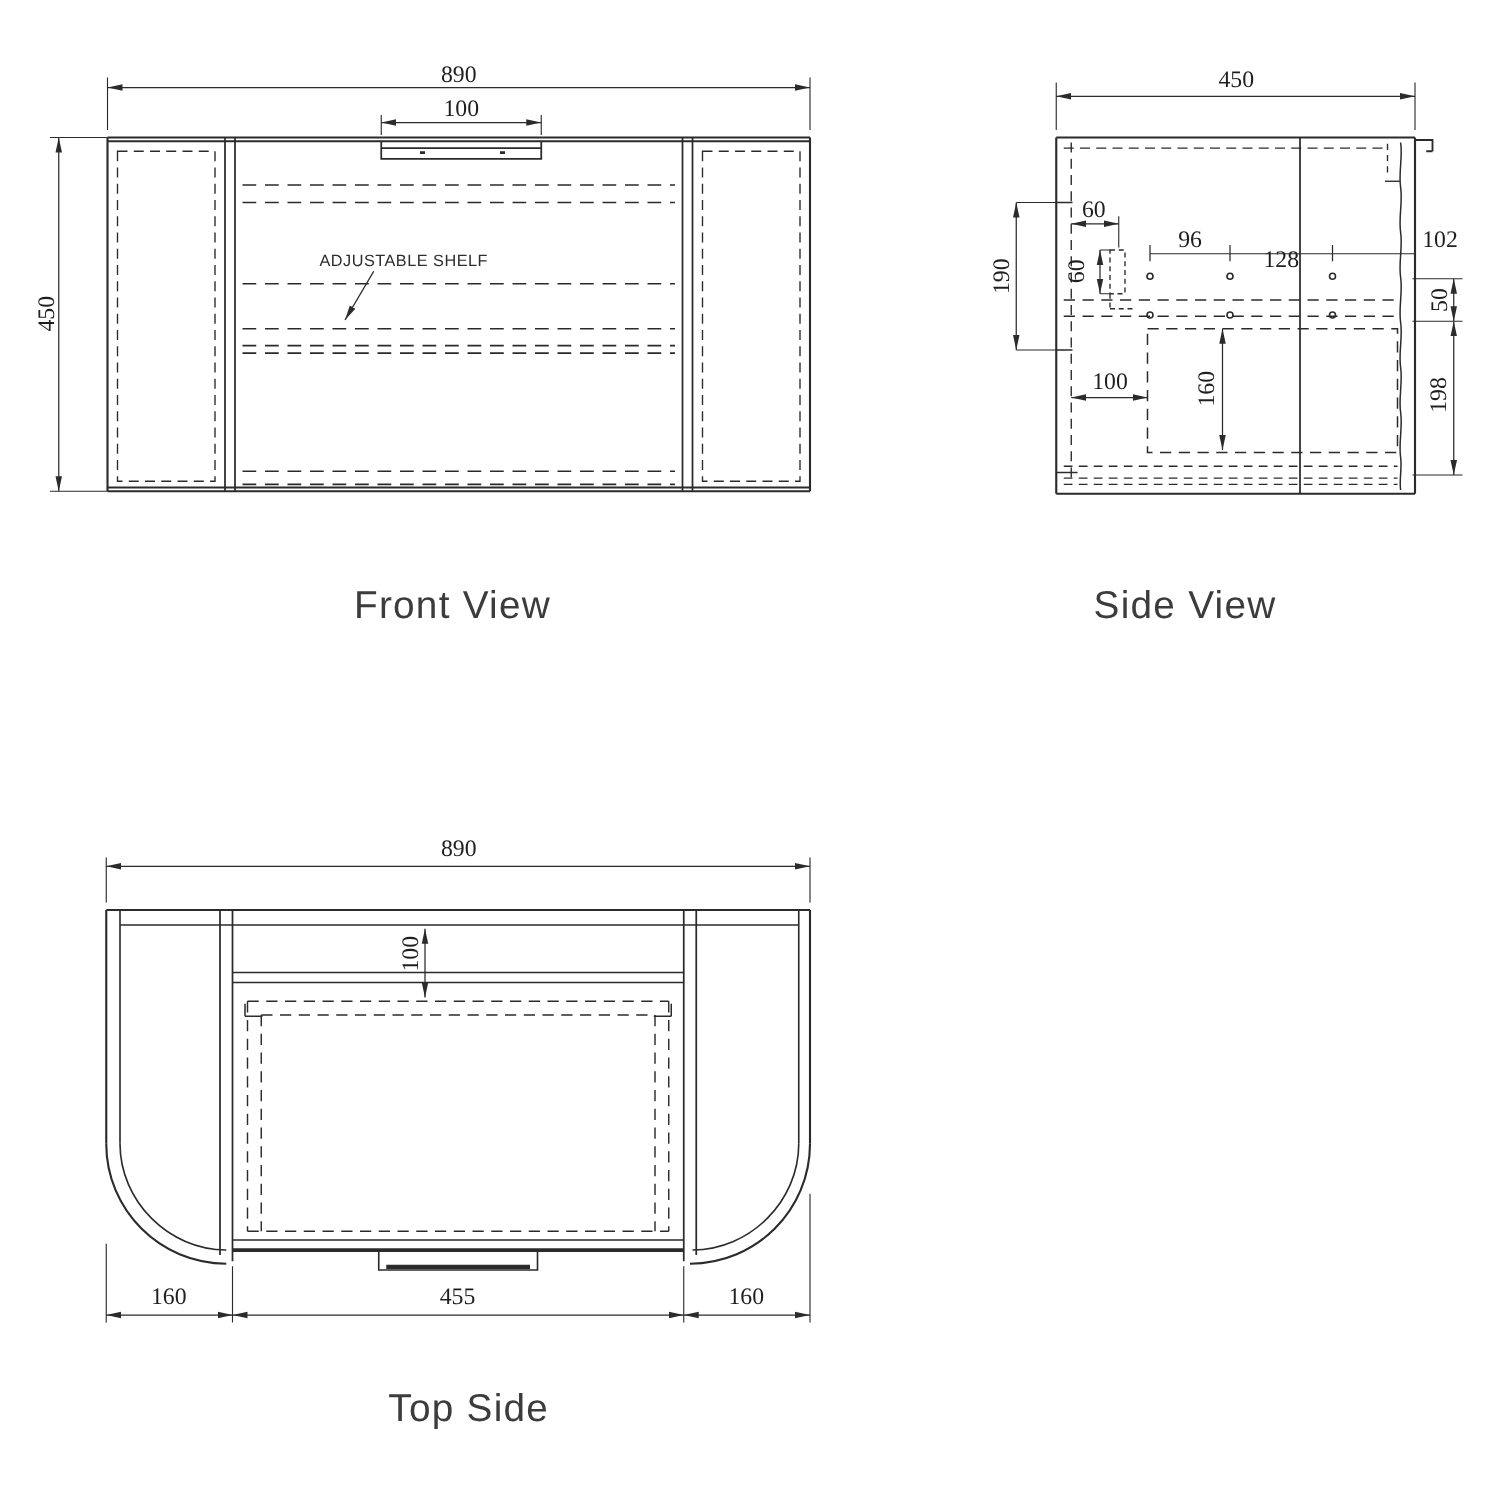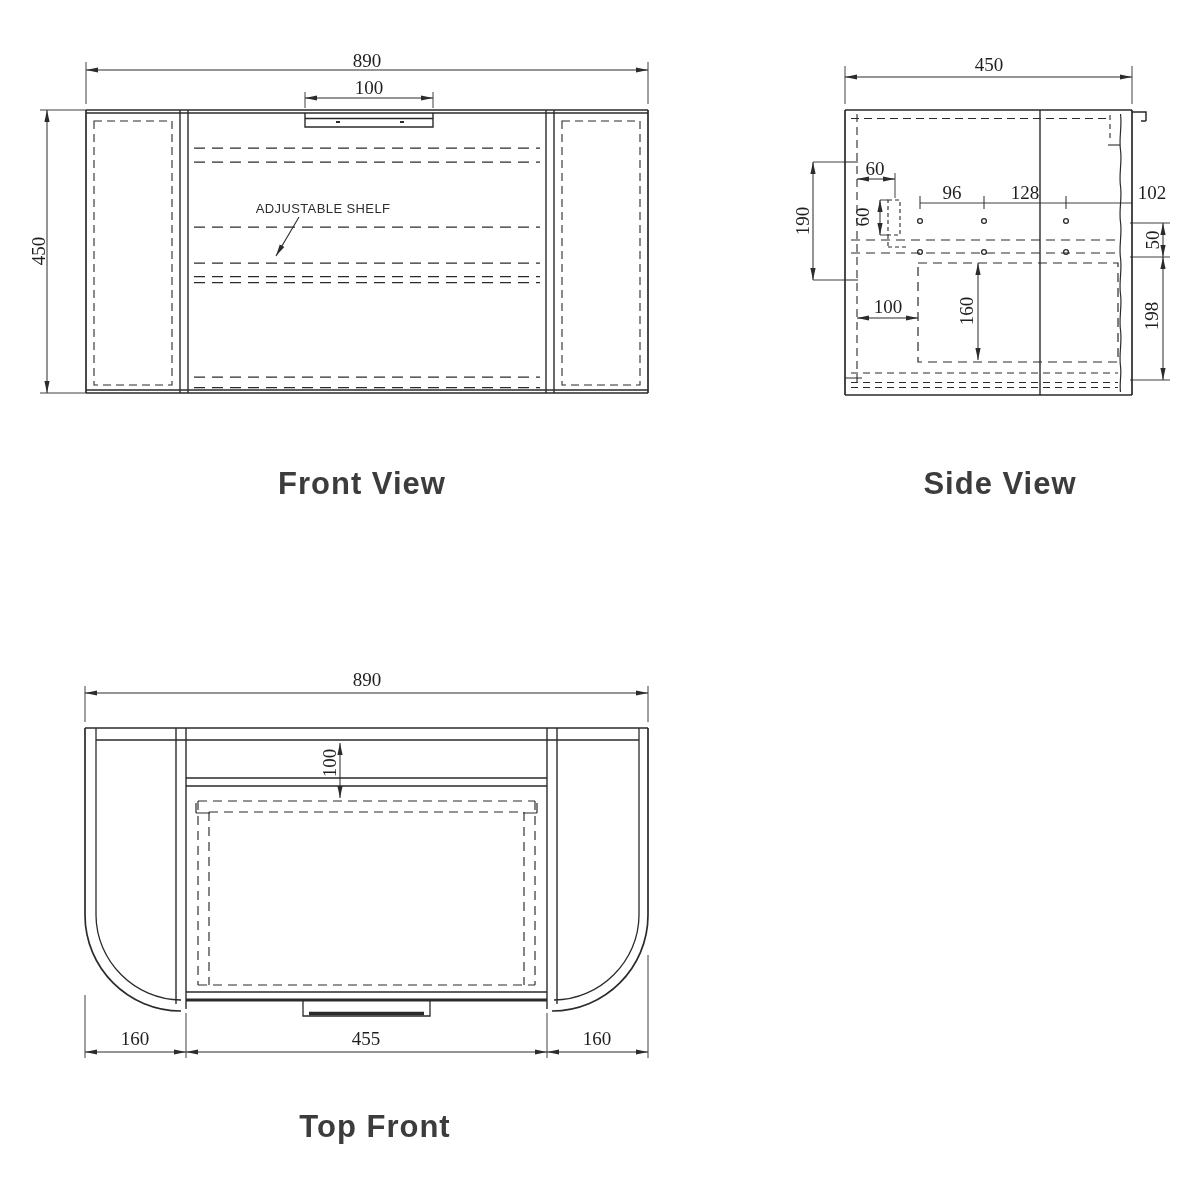--- a/index.html
+++ b/index.html
@@ -5,21 +5,21 @@
   html,body{margin:0;padding:0;background:#ffffff;}
   #canvas{position:relative;width:1200px;height:1200px;background:#ffffff;overflow:hidden;
           font-family:"Liberation Serif",serif;}
   svg{position:absolute;left:0;top:0;}
   .t{position:absolute;transform:translate(-50%,-50%);font-family:"Liberation Serif",serif;
      font-size:19px;color:#1f1f1f;white-space:nowrap;line-height:1;}
   .r{transform:translate(-50%,-50%) rotate(-90deg);}
   .lbl{position:absolute;transform:translate(-50%,-50%);font-family:"Liberation Sans",sans-serif;
      font-size:13px;letter-spacing:.4px;color:#2d2d2d;white-space:nowrap;}
   .vtitle{position:absolute;transform:translate(-50%,-50%);font-family:"Liberation Sans",sans-serif;
-     font-size:31px;font-weight:700;letter-spacing:1px;color:#3c3c3c;white-space:nowrap;}
+     font-size:31px;font-weight:400;letter-spacing:1px;color:#3c3c3c;white-space:nowrap;}
 </style>
 </head>
 <body>
 
 <div id="canvas">
 
 <svg width="1200" height="1200" viewBox="0 0 1200 1200" fill="none">
   <defs>
     <marker id="arr" refX="12" refY="4" markerWidth="14" markerHeight="9" orient="auto-start-reverse" markerUnits="userSpaceOnUse">
       <path d="M12,4 L0,1.4 L0,6.6 Z" fill="#2b2b2b"></path>
@@ -123,29 +123,29 @@
   <div class="t" style="left:367px;top:60px">890</div>
   <div class="t" style="left:369px;top:87px">100</div>
   <div class="t r" style="left:38px;top:251px">450</div>
   <div class="lbl" style="left:323px;top:208px">ADJUSTABLE SHELF</div>
   <div class="vtitle" style="left:362px;top:484px">Front View</div>
 
   <div class="t" style="left:989px;top:64px">450</div>
   <div class="t" style="left:875px;top:168px">60</div>
   <div class="t r" style="left:862px;top:217px">60</div>
   <div class="t" style="left:952px;top:192px">96</div>
-  <div class="t" style="left:1025px;top:192px">128</div>
+  <div class="t" style="left:1025px;top:208px">128</div>
   <div class="t" style="left:1152px;top:192px">102</div>
   <div class="t r" style="left:802px;top:221px">190</div>
   <div class="t r" style="left:1152px;top:240px">50</div>
   <div class="t r" style="left:1151px;top:316px">198</div>
   <div class="t" style="left:888px;top:306px">100</div>
   <div class="t r" style="left:966px;top:311px">160</div>
-  <div class="vtitle" style="left:1000px;top:484px">Side View</div>
+  <div class="vtitle" style="left:948px;top:484px">Side View</div>
 
   <div class="t" style="left:367px;top:679px">890</div>
   <div class="t r" style="left:329px;top:763px">100</div>
   <div class="t" style="left:135px;top:1038px">160</div>
   <div class="t" style="left:366px;top:1038px">455</div>
   <div class="t" style="left:597px;top:1038px">160</div>
-  <div class="vtitle" style="left:375px;top:1127px">Top Front</div>
+  <div class="vtitle" style="left:375px;top:1127px">Top Side</div>
 
 </div>
 
 </body></html>

